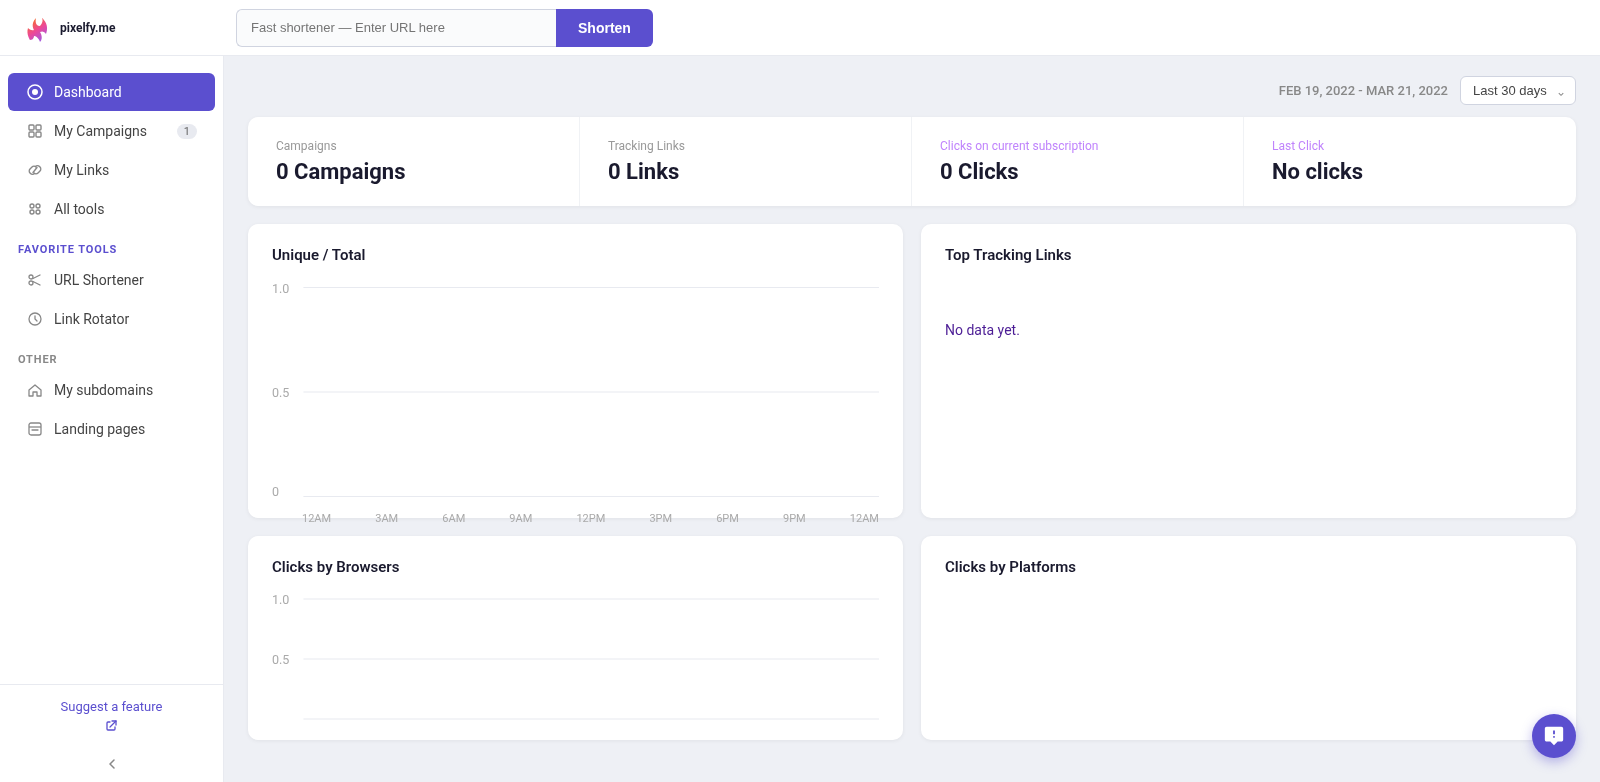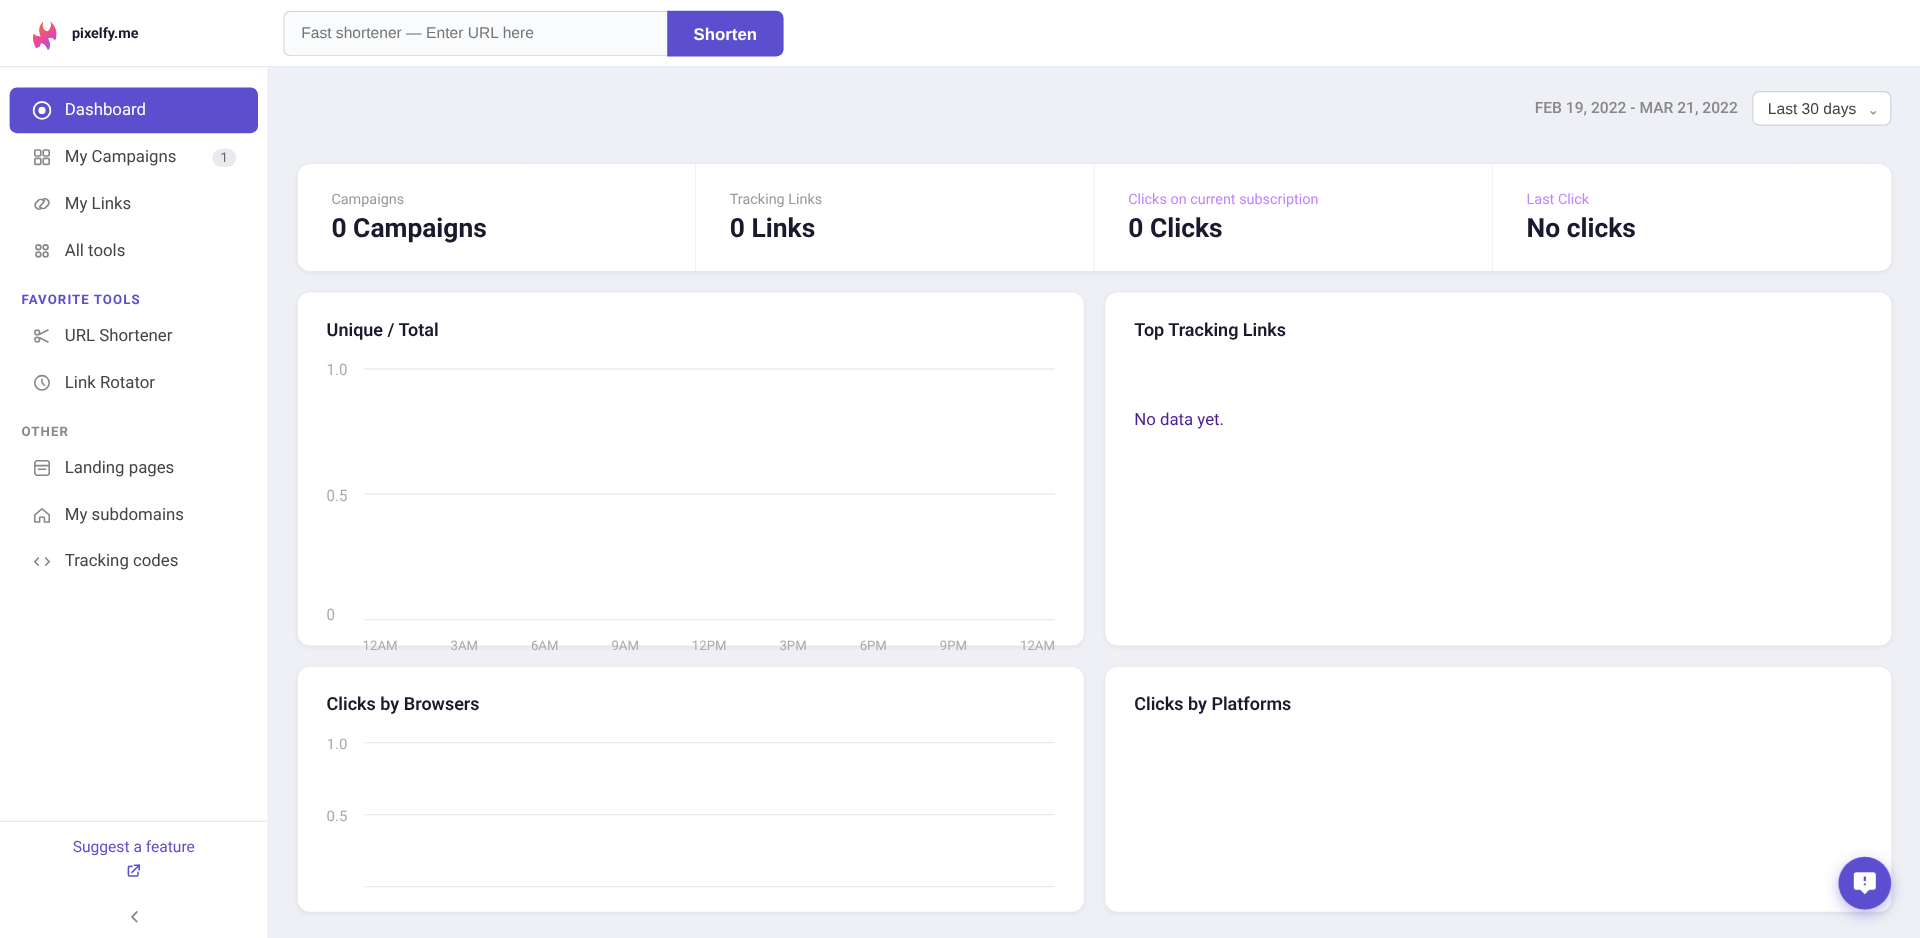--- a/index.html
+++ b/index.html
@@ -156,21 +156,21 @@
       padding: 20px 24px;
       background: #eef0f5;
     }
 
     
     .date-bar {
       display: flex;
       align-items: center;
       justify-content: flex-end;
       gap: 12px;
-      margin-bottom: 32px;
+      margin-bottom: 12px;
     }
     .date-range-text {
       font-size: 13px;
       color: #888;
       font-weight: 500;
     }
     .date-select {
       border: 1px solid #d0d4e0;
       border-radius: 6px;
       padding: 6px 12px;
@@ -388,46 +388,37 @@
             </svg>
         </span>
         <span>Link Rotator</span>
       </div>
 
       <div class="section-label other">OTHER</div>
 
       <div class="nav-item">
         <span class="nav-icon">
           <svg width="16" height="16" viewBox="0 0 16 16" fill="none">
+              <path d="M2 8L8 3L14 8V14H10V10H6V14H2V8Z" stroke="#888" stroke-width="1.3" stroke-linejoin="round"></path>
+            </svg>
+        </span>
+        <span>My subdomains</span>
+      </div>
+
+      <div class="nav-item">
+        <span class="nav-icon">
+          <svg width="16" height="16" viewBox="0 0 16 16" fill="none">
               <rect x="2" y="2" width="12" height="12" rx="2" stroke="#888" stroke-width="1.3"></rect>
               <path d="M2 6H14" stroke="#888" stroke-width="1.3"></path>
               <path d="M5 9H11" stroke="#888" stroke-width="1.3" stroke-linecap="round"></path>
             </svg>
         </span>
         <span>Landing pages</span>
       </div>
 
-      <div class="nav-item">
-        <span class="nav-icon">
-          <svg width="16" height="16" viewBox="0 0 16 16" fill="none">
-              <path d="M2 8L8 3L14 8V14H10V10H6V14H2V8Z" stroke="#888" stroke-width="1.3" stroke-linejoin="round"></path>
-            </svg>
-        </span>
-        <span>My subdomains</span>
-      </div>
-
-      <div class="nav-item">
-        <span class="nav-icon">
-          <svg width="16" height="16" viewBox="0 0 16 16" fill="none">
-              <path d="M5 5L2 8L5 11" stroke="#888" stroke-width="1.3" stroke-linecap="round" stroke-linejoin="round"></path>
-              <path d="M11 5L14 8L11 11" stroke="#888" stroke-width="1.3" stroke-linecap="round" stroke-linejoin="round"></path>
-            </svg>
-        </span>
-        <span>Tracking codes</span>
-      </div>
 
     </nav>
 
     <div class="sidebar-footer">
       <a class="suggest-link">
         <span>Suggest a feature</span>
         <svg width="13" height="13" viewBox="0 0 13 13" fill="none">
             <path d="M7 2H11V6" stroke="#5b4fcf" stroke-width="1.3" stroke-linecap="round" stroke-linejoin="round"></path>
             <path d="M11 2L5 8" stroke="#5b4fcf" stroke-width="1.3" stroke-linecap="round"></path>
             <path d="M5 3H3C2.4 3 2 3.4 2 4V10C2 10.6 2.4 11 3 11H9C9.6 11 10 10.6 10 10V8" stroke="#5b4fcf" stroke-width="1.3" stroke-linecap="round"></path>

